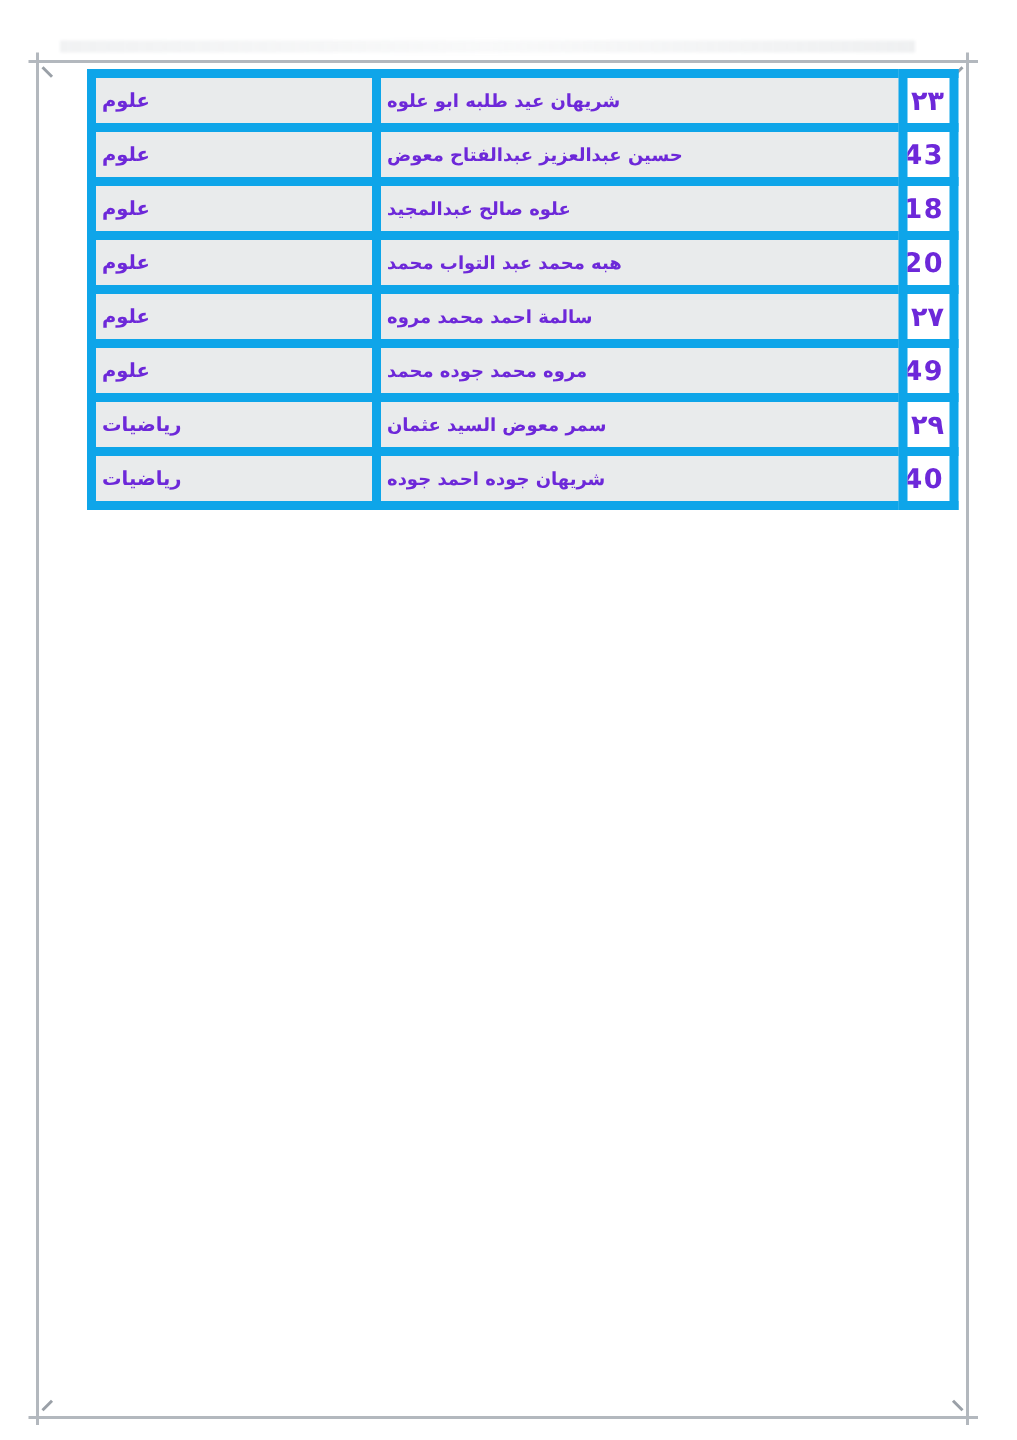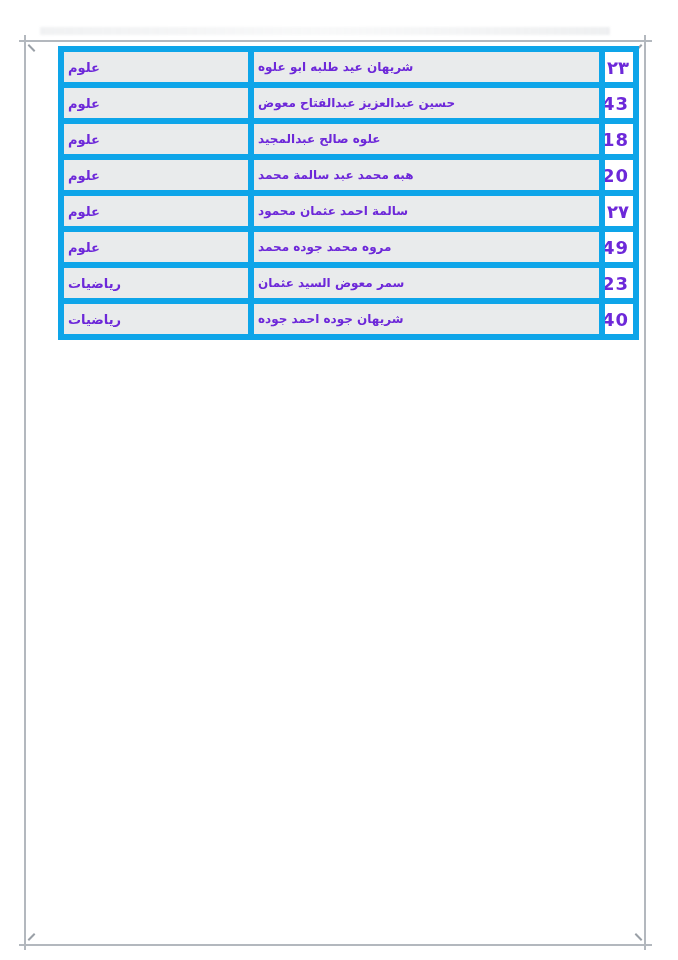--- a/index.html
+++ b/index.html
@@ -113,35 +113,35 @@
           <td class="cell-name">حسين عبدالعزيز عبدالفتاح معوض</td>
           <td class="cell-subject">علوم</td>
         </tr>
         <tr>
           <td class="cell-no">18</td>
           <td class="cell-name">علوه صالح عبدالمجيد</td>
           <td class="cell-subject">علوم</td>
         </tr>
         <tr>
           <td class="cell-no">20</td>
-          <td class="cell-name">هبه محمد عبد سالمة محمد</td>
+          <td class="cell-name">هبه محمد عبد التواب محمد</td>
           <td class="cell-subject">علوم</td>
         </tr>
         <tr>
           <td class="cell-no">٢٧</td>
-          <td class="cell-name">سالمة احمد عثمان محمود</td>
+          <td class="cell-name">سالمة احمد محمد مروه</td>
           <td class="cell-subject">علوم</td>
         </tr>
         <tr>
           <td class="cell-no">49</td>
           <td class="cell-name">مروه محمد جوده محمد</td>
           <td class="cell-subject">علوم</td>
         </tr>
         <tr>
-          <td class="cell-no">23</td>
+          <td class="cell-no">٢٩</td>
           <td class="cell-name">سمر معوض السيد عثمان</td>
           <td class="cell-subject">رياضيات</td>
         </tr>
         <tr>
           <td class="cell-no">40</td>
           <td class="cell-name">شريهان جوده احمد جوده</td>
           <td class="cell-subject">رياضيات</td>
         </tr>
       </tbody>
   </table>

